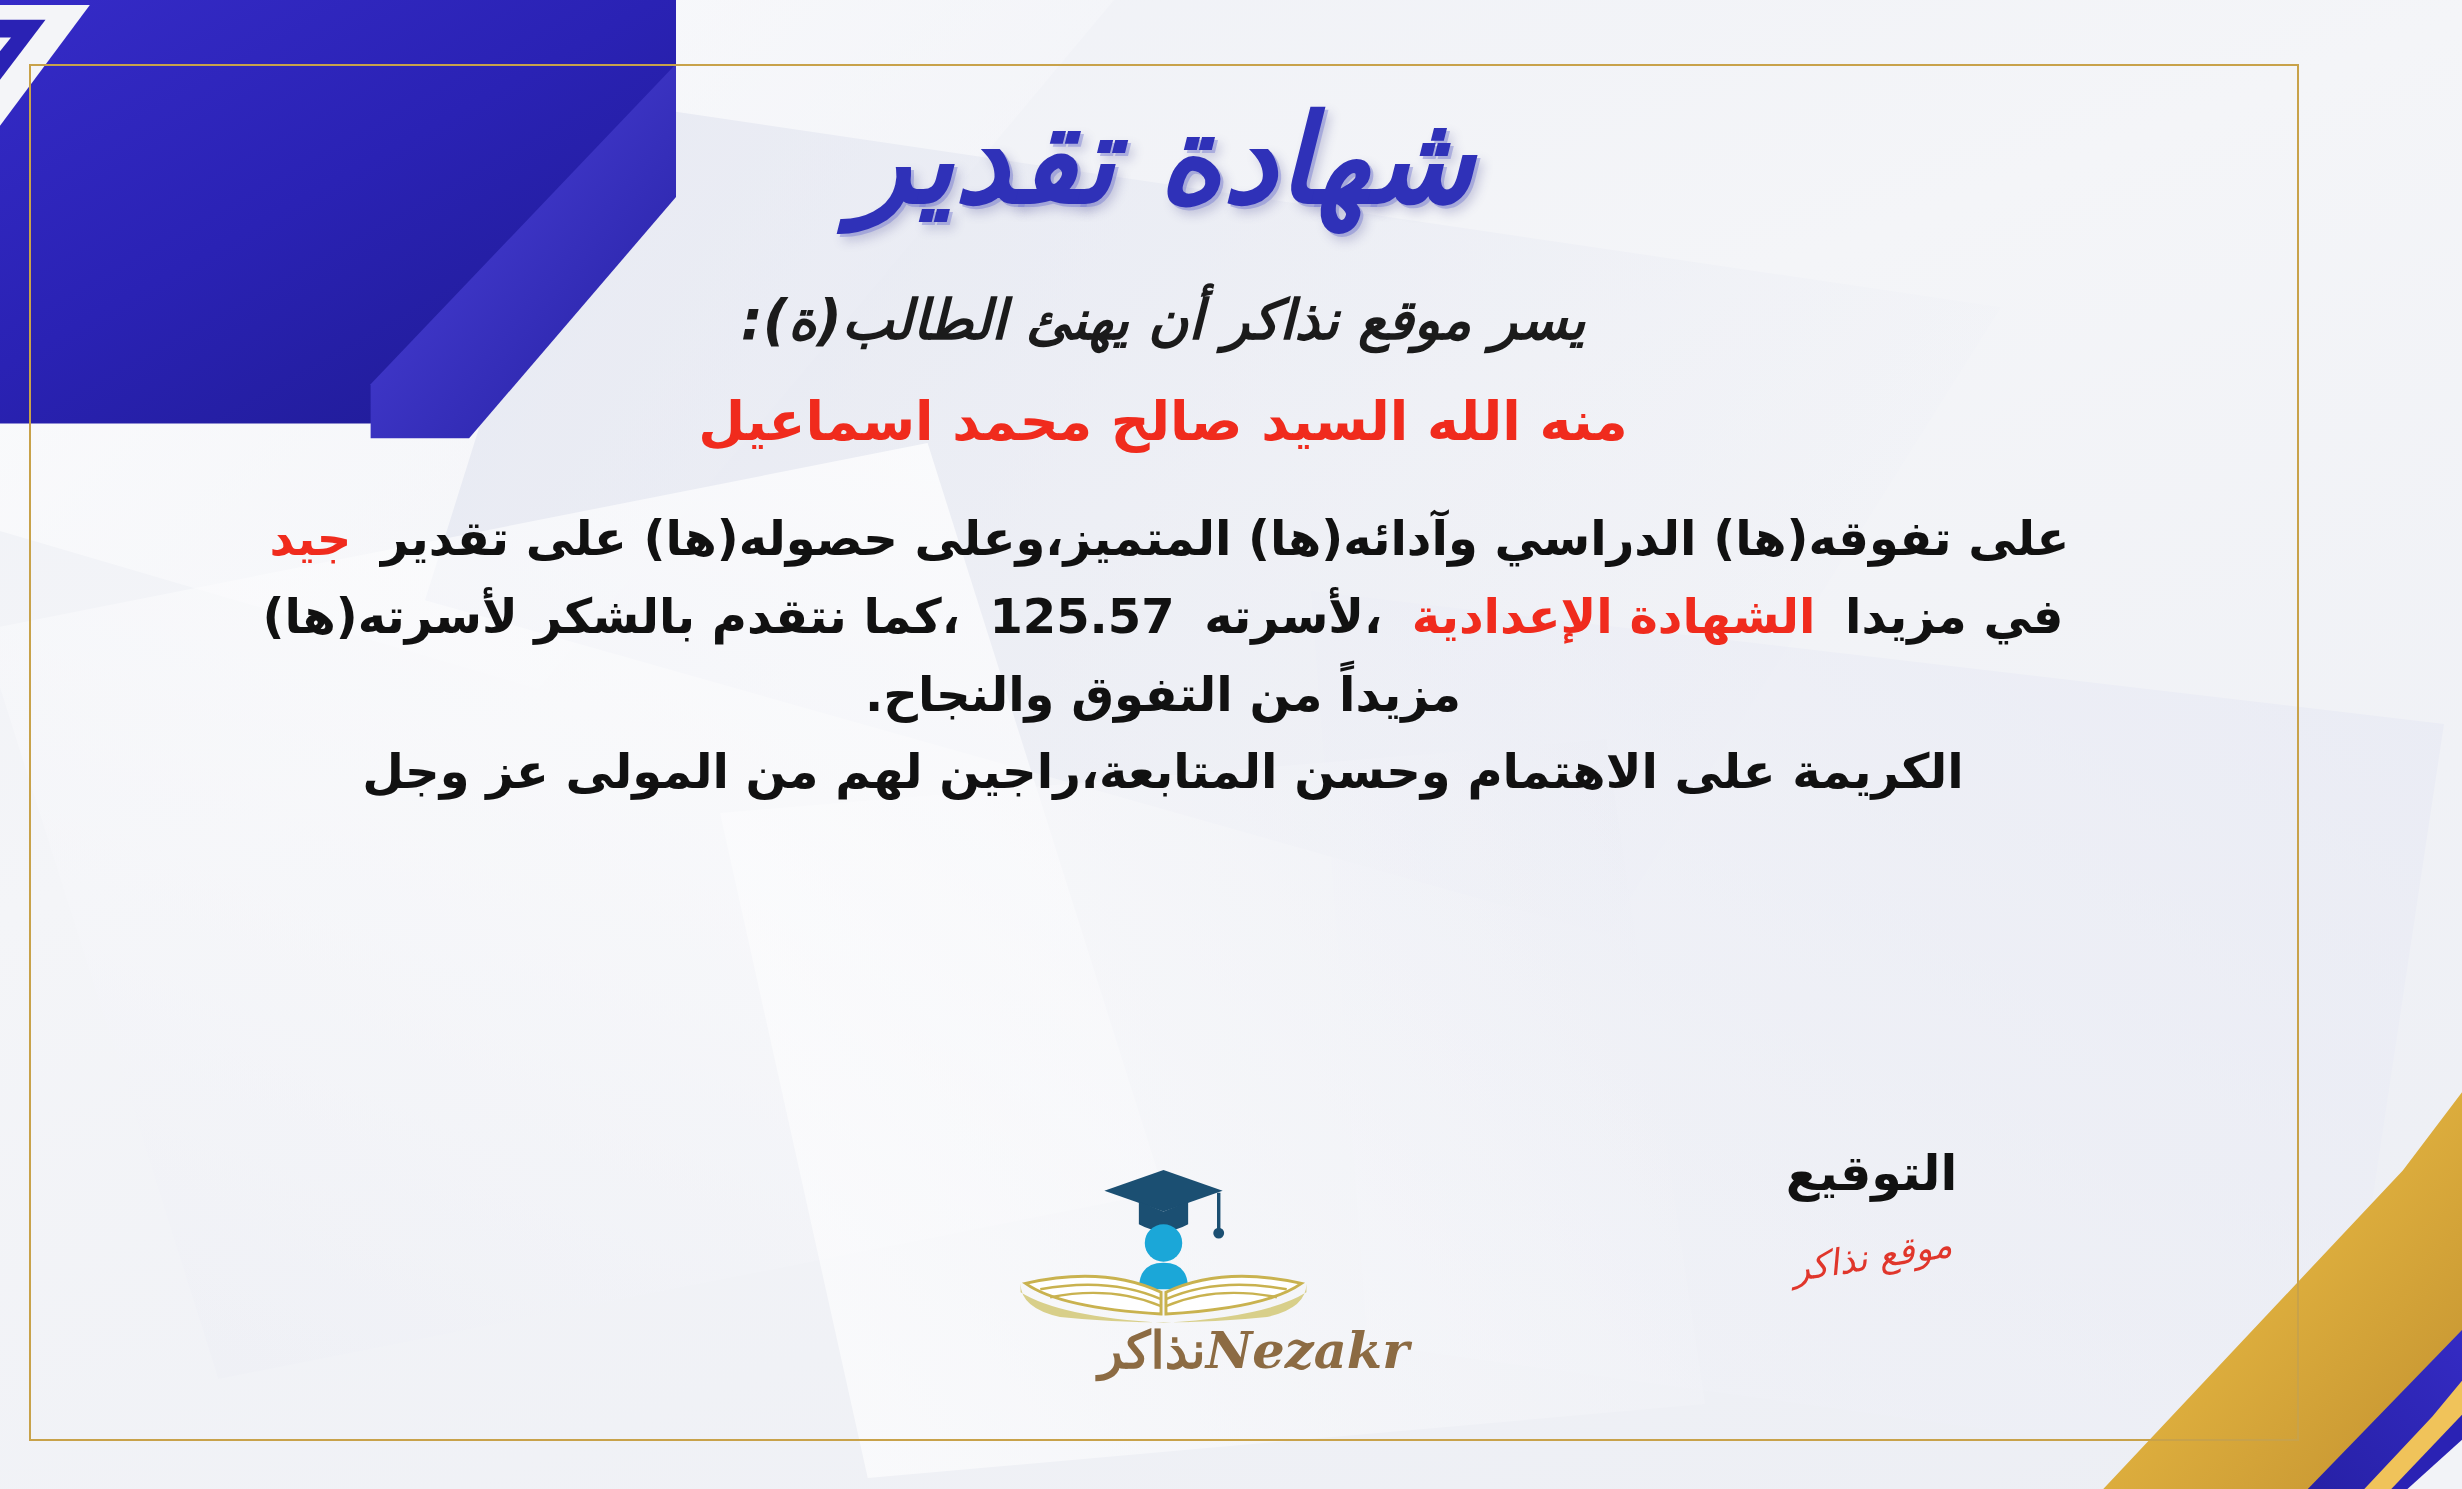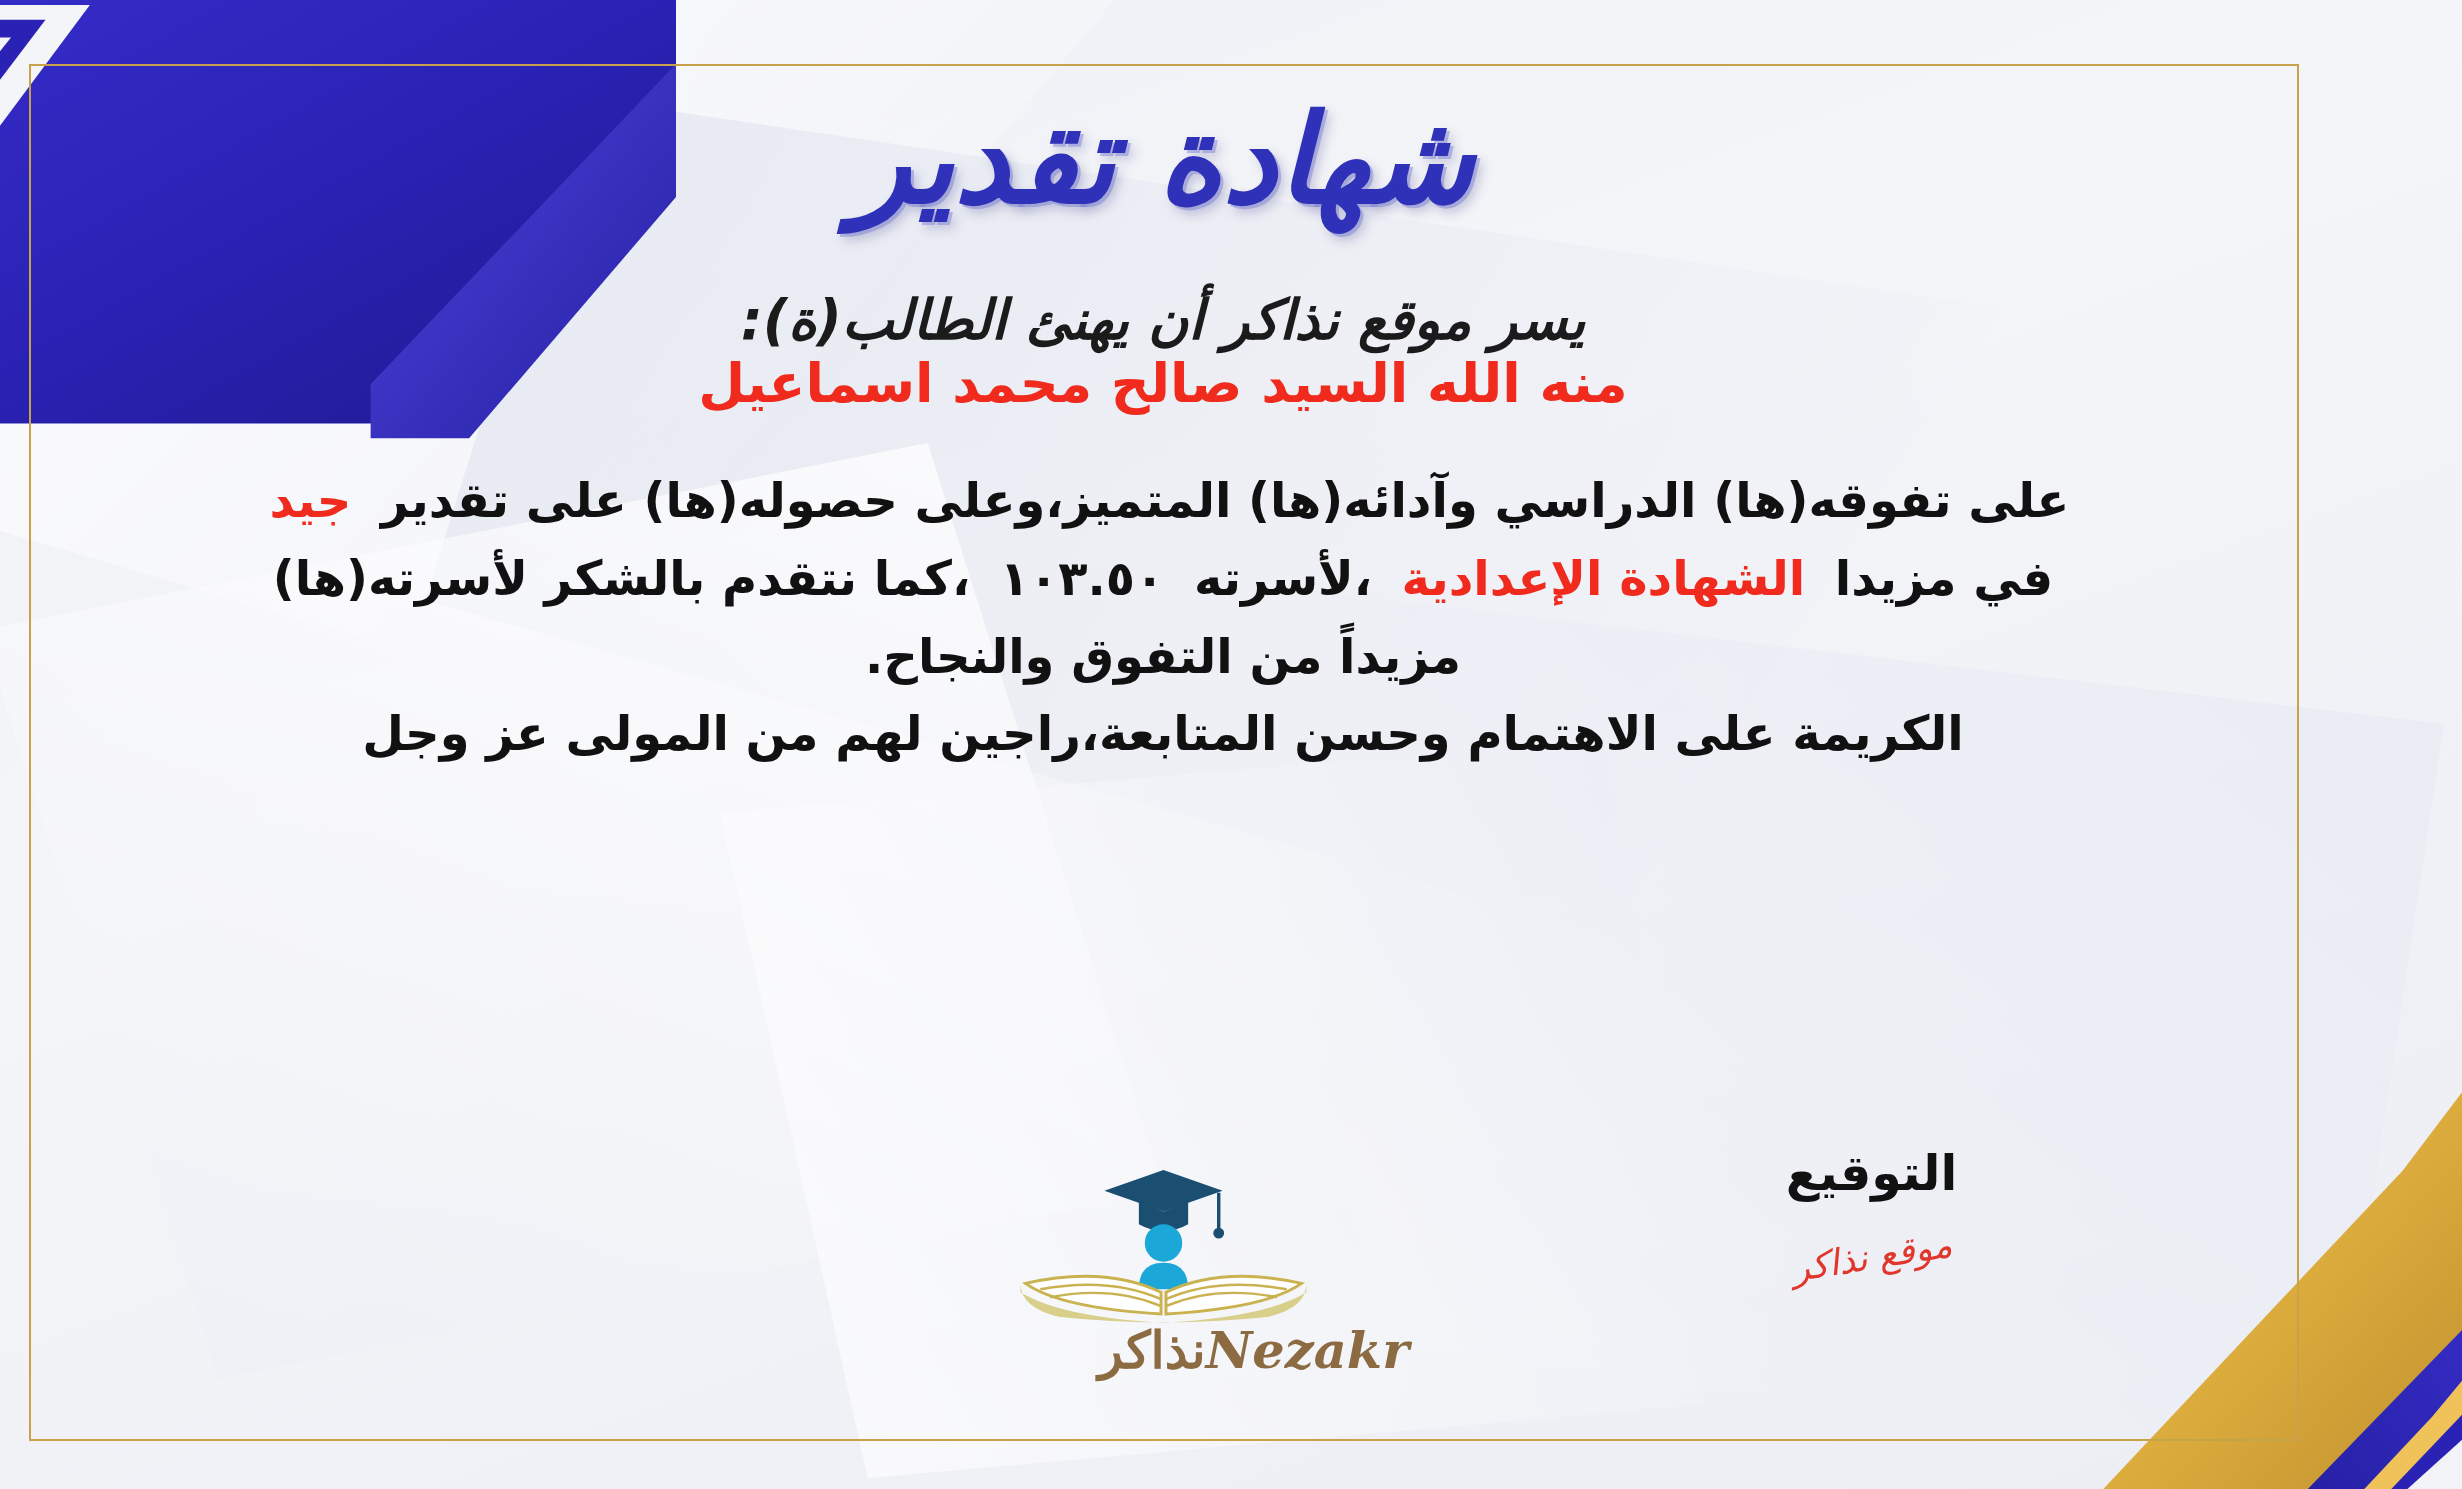--- a/index.html
+++ b/index.html
@@ -109,20 +109,21 @@
 
   .line-intro {
     margin-top: 64px;
     font-size: 55px;
     color: #1b1b1b;
     font-weight: 600;
     font-style: italic;
   }
 
   .student-name {
+    margin-top: 38px;
     font-size: 54px;
     color: #f02b1d;
     font-weight: 700;
   }
 
   .body-block {
     margin-top: 47px;
     font-size: 48px;
     line-height: 1.62;
     color: #111111;
@@ -269,21 +270,21 @@
 
     <div class="body-block">
       <span class="body-line">
         <span>على تفوقه(ها) الدراسي وآدائه(ها) المتميز،وعلى حصوله(ها) على تقدير</span>
         <span class="hl sp-wide">جيد</span>
       </span>
       <span class="body-line">
         <span>في مزيدا</span>
         <span class="hl sp-wide">الشهادة الإعدادية</span>
         <span>،لأسرته</span>
-        <span class="sp-wide">١٠٣.٥٠</span>
+        <span class="sp-wide">125.57</span>
         <span>،كما نتقدم بالشكر لأسرته(ها)</span>
       </span>
       <span class="body-line">مزيداً من التفوق والنجاح.</span>
       <span class="body-line">الكريمة على الاهتمام وحسن المتابعة،راجين لهم من المولى عز وجل</span>
     </div>
 
     <div class="footer">
 
       <div class="signature-block">
         <div class="signature-label">التوقيع</div>

